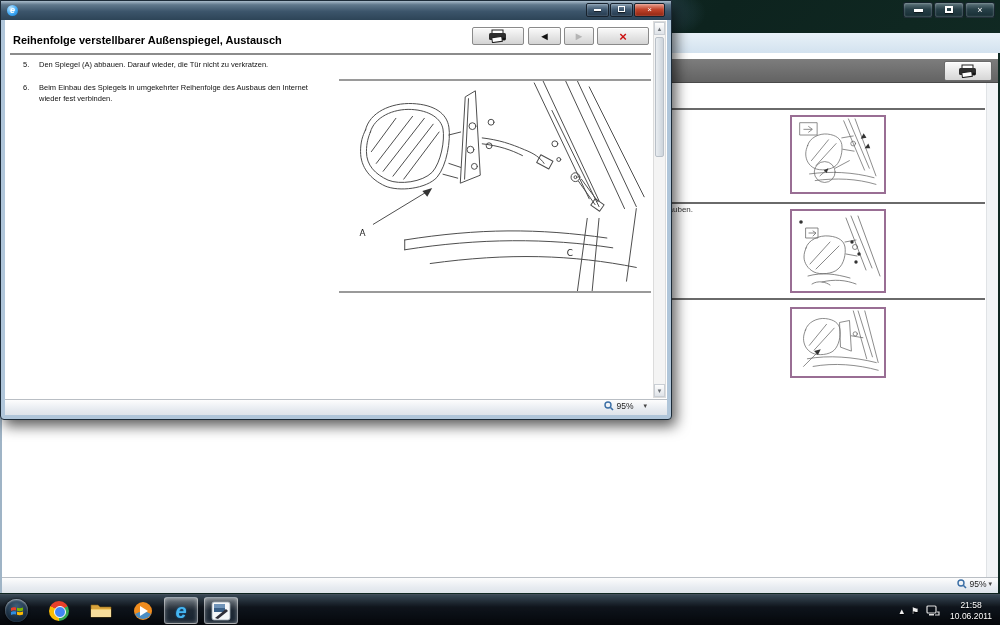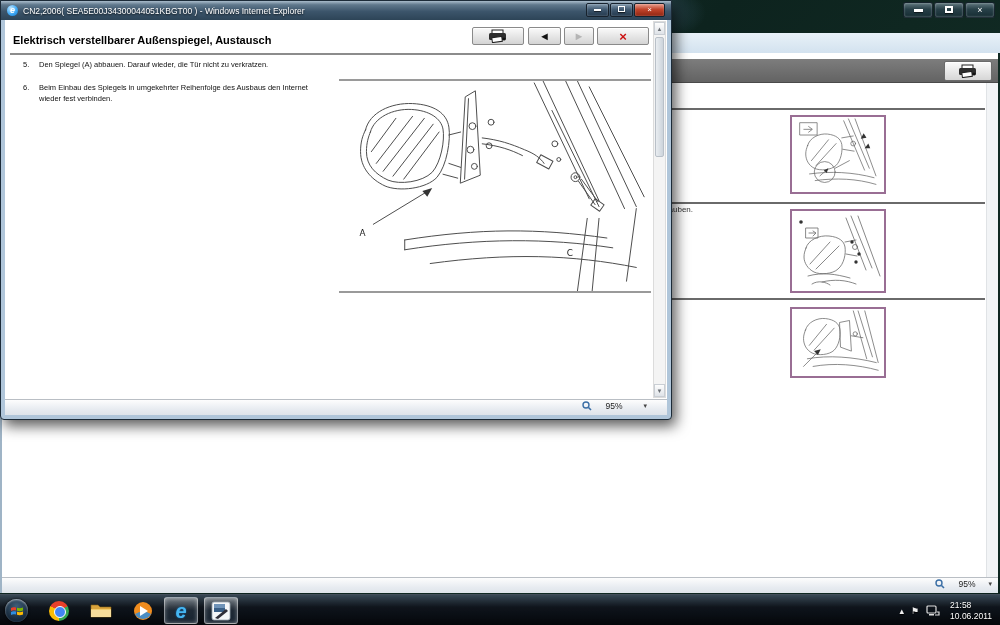--- a/index.html
+++ b/index.html
@@ -26,21 +26,21 @@
   .tool-btn{position:absolute;top:2px;right:6px;width:48px;height:20px;border:1px solid #6b6b6b;border-radius:2px;
     background:linear-gradient(180deg,#fbfbfb,#d6d6d6);box-shadow:inset 0 1px 0 #fff;display:flex;align-items:center;justify-content:center;}
   .bg-content{position:absolute;left:2px;right:2px;top:83px;bottom:48px;background:#fff;z-index:1;}
   .bg-left-edge{position:absolute;left:0;top:33px;bottom:32px;width:2px;background:#9fb4c6;z-index:1;}
   .bg-scrollstrip{position:absolute;right:0;top:0;bottom:0;width:12px;background:#f2f4f6;border-left:1px solid #e0e3e6;}
   .divider{position:absolute;left:10px;width:973px;height:2px;background:#6a6a6a;}
   .thumb{position:absolute;left:788px;width:96px;border:2px solid #996e94;background:#fff;}
   .bg-partial{position:absolute;left:647px;top:122px;font-size:8px;color:#333;}
   .statusbar{background:linear-gradient(180deg,#fdfdfd,#e8ecf1 60%,#dfe4ea);border-top:1px solid #b9bec4;}
   .bg-status{position:absolute;left:2px;right:2px;bottom:32px;height:16px;z-index:1;}
-  .zoom-area{position:absolute;right:6px;top:1px;display:flex;align-items:center;gap:13px;}
+  .zoom-area{position:absolute;right:6px;top:1px;display:flex;align-items:center;gap:2px;}
   .zoom-text{font-size:8.5px;color:#222;}
   .caret{font-size:7px;color:#444;}
   
   .fg-win{position:absolute;left:0;top:0;width:672px;height:420px;z-index:10;
     border:1px solid #1c2b38;border-radius:0 0 4px 4px;box-shadow:4px 6px 14px rgba(0,0,0,.65);
     background:#b0c6da;}
   .fg-title{position:relative;height:19px;border-radius:0;
     background:linear-gradient(180deg,#a9bccb 0%,#60788c 20%,#3c556b 55%,#2d4457 100%);
     display:flex;align-items:center;padding-left:6px;}
   .fg-title .ttext{color:#fff;font-size:8.5px;margin-left:5px;text-shadow:0 1px 2px rgba(0,0,0,.8);white-space:nowrap;}
@@ -93,21 +93,21 @@
     background:linear-gradient(180deg,rgba(255,255,255,.35),rgba(140,180,220,.15) 50%,rgba(80,120,160,.25));
     box-shadow:inset 0 0 4px rgba(255,255,255,.4);}
   .chrome-ic{width:20px;height:20px;border-radius:50%;position:relative;
     background:conic-gradient(from -60deg,#e8402a 0 120deg,#34a853 120deg 240deg,#fbbc05 240deg 360deg);}
   .chrome-ic::after{content:"";position:absolute;left:5px;top:5px;width:10px;height:10px;border-radius:50%;
     background:#4285f4;border:1.5px solid #fff;}
   .ie-tb{font-size:20px;font-weight:bold;font-style:italic;color:#45b6f2;
     text-shadow:0 0 2px rgba(20,120,200,.8);line-height:20px;}
   .tray{position:absolute;right:4px;top:0;height:31px;display:flex;align-items:center;gap:7px;color:#fff;}
   .tray-glyph{font-size:9px;color:#eee;text-shadow:0 1px 1px #000;}
-  .clock{text-align:left;font-size:8.5px;line-height:1.25;color:#fff;text-shadow:0 1px 1px #000;margin-left:3px;margin-right:4px;}
+  .clock{text-align:center;font-size:8.5px;line-height:1.25;color:#fff;text-shadow:0 1px 1px #000;margin-left:3px;margin-right:4px;}
 </style>
 </head>
 <body>
 
 <div id="screen">
 
   <div class="bg-cap">
     <div class="cbtn"><span class="minbar"></span></div>
     <div class="cbtn"><span class="maxbox"></span></div>
     <div class="cbtn"><span>×</span></div>
@@ -195,29 +195,28 @@
         <line x1="6.5" y1="6.5" x2="9" y2="9" stroke="#3a6ea5" stroke-width="1.6"></line>
       </svg>
       <span class="zoom-text">95%</span>
       <span class="caret">▾</span>
     </div>
   </div>
 
   <div class="fg-win">
     <div class="fg-title">
       <span class="ie-e">e</span>
-      <span class="ttext">CN2,2006( SEA5E00J34300044051KBGT00 ) - Windows Internet Explorer</span>
       <div class="fg-cap">
         <div class="cbtn"><span class="minbar"></span></div>
         <div class="cbtn"><span class="maxbox"></span></div>
         <div class="cbtn close"><span>×</span></div>
       </div>
     </div>
     <div class="fg-client">
-      <div class="page-heading">Elektrisch verstellbarer Außenspiegel, Austausch</div>
+      <div class="page-heading">Reihenfolge verstellbarer Außenspiegel, Austausch</div>
 
       <div class="hdr-btn btn-print">
         <svg width="22" height="14" viewBox="0 0 22 14">
           <rect x="5" y="1" width="11" height="4" fill="#fff" stroke="#222" stroke-width="1"></rect>
           <rect x="2" y="4" width="17" height="7" rx="1.5" fill="#2e2e2e"></rect>
           <rect x="5" y="8" width="10" height="5" fill="#fff" stroke="#222" stroke-width="1" transform="rotate(-8 10 10)"></rect>
           <circle cx="17" cy="10" r="1.6" fill="#111"></circle>
         </svg>
       </div>
       <div class="hdr-btn btn-back">

